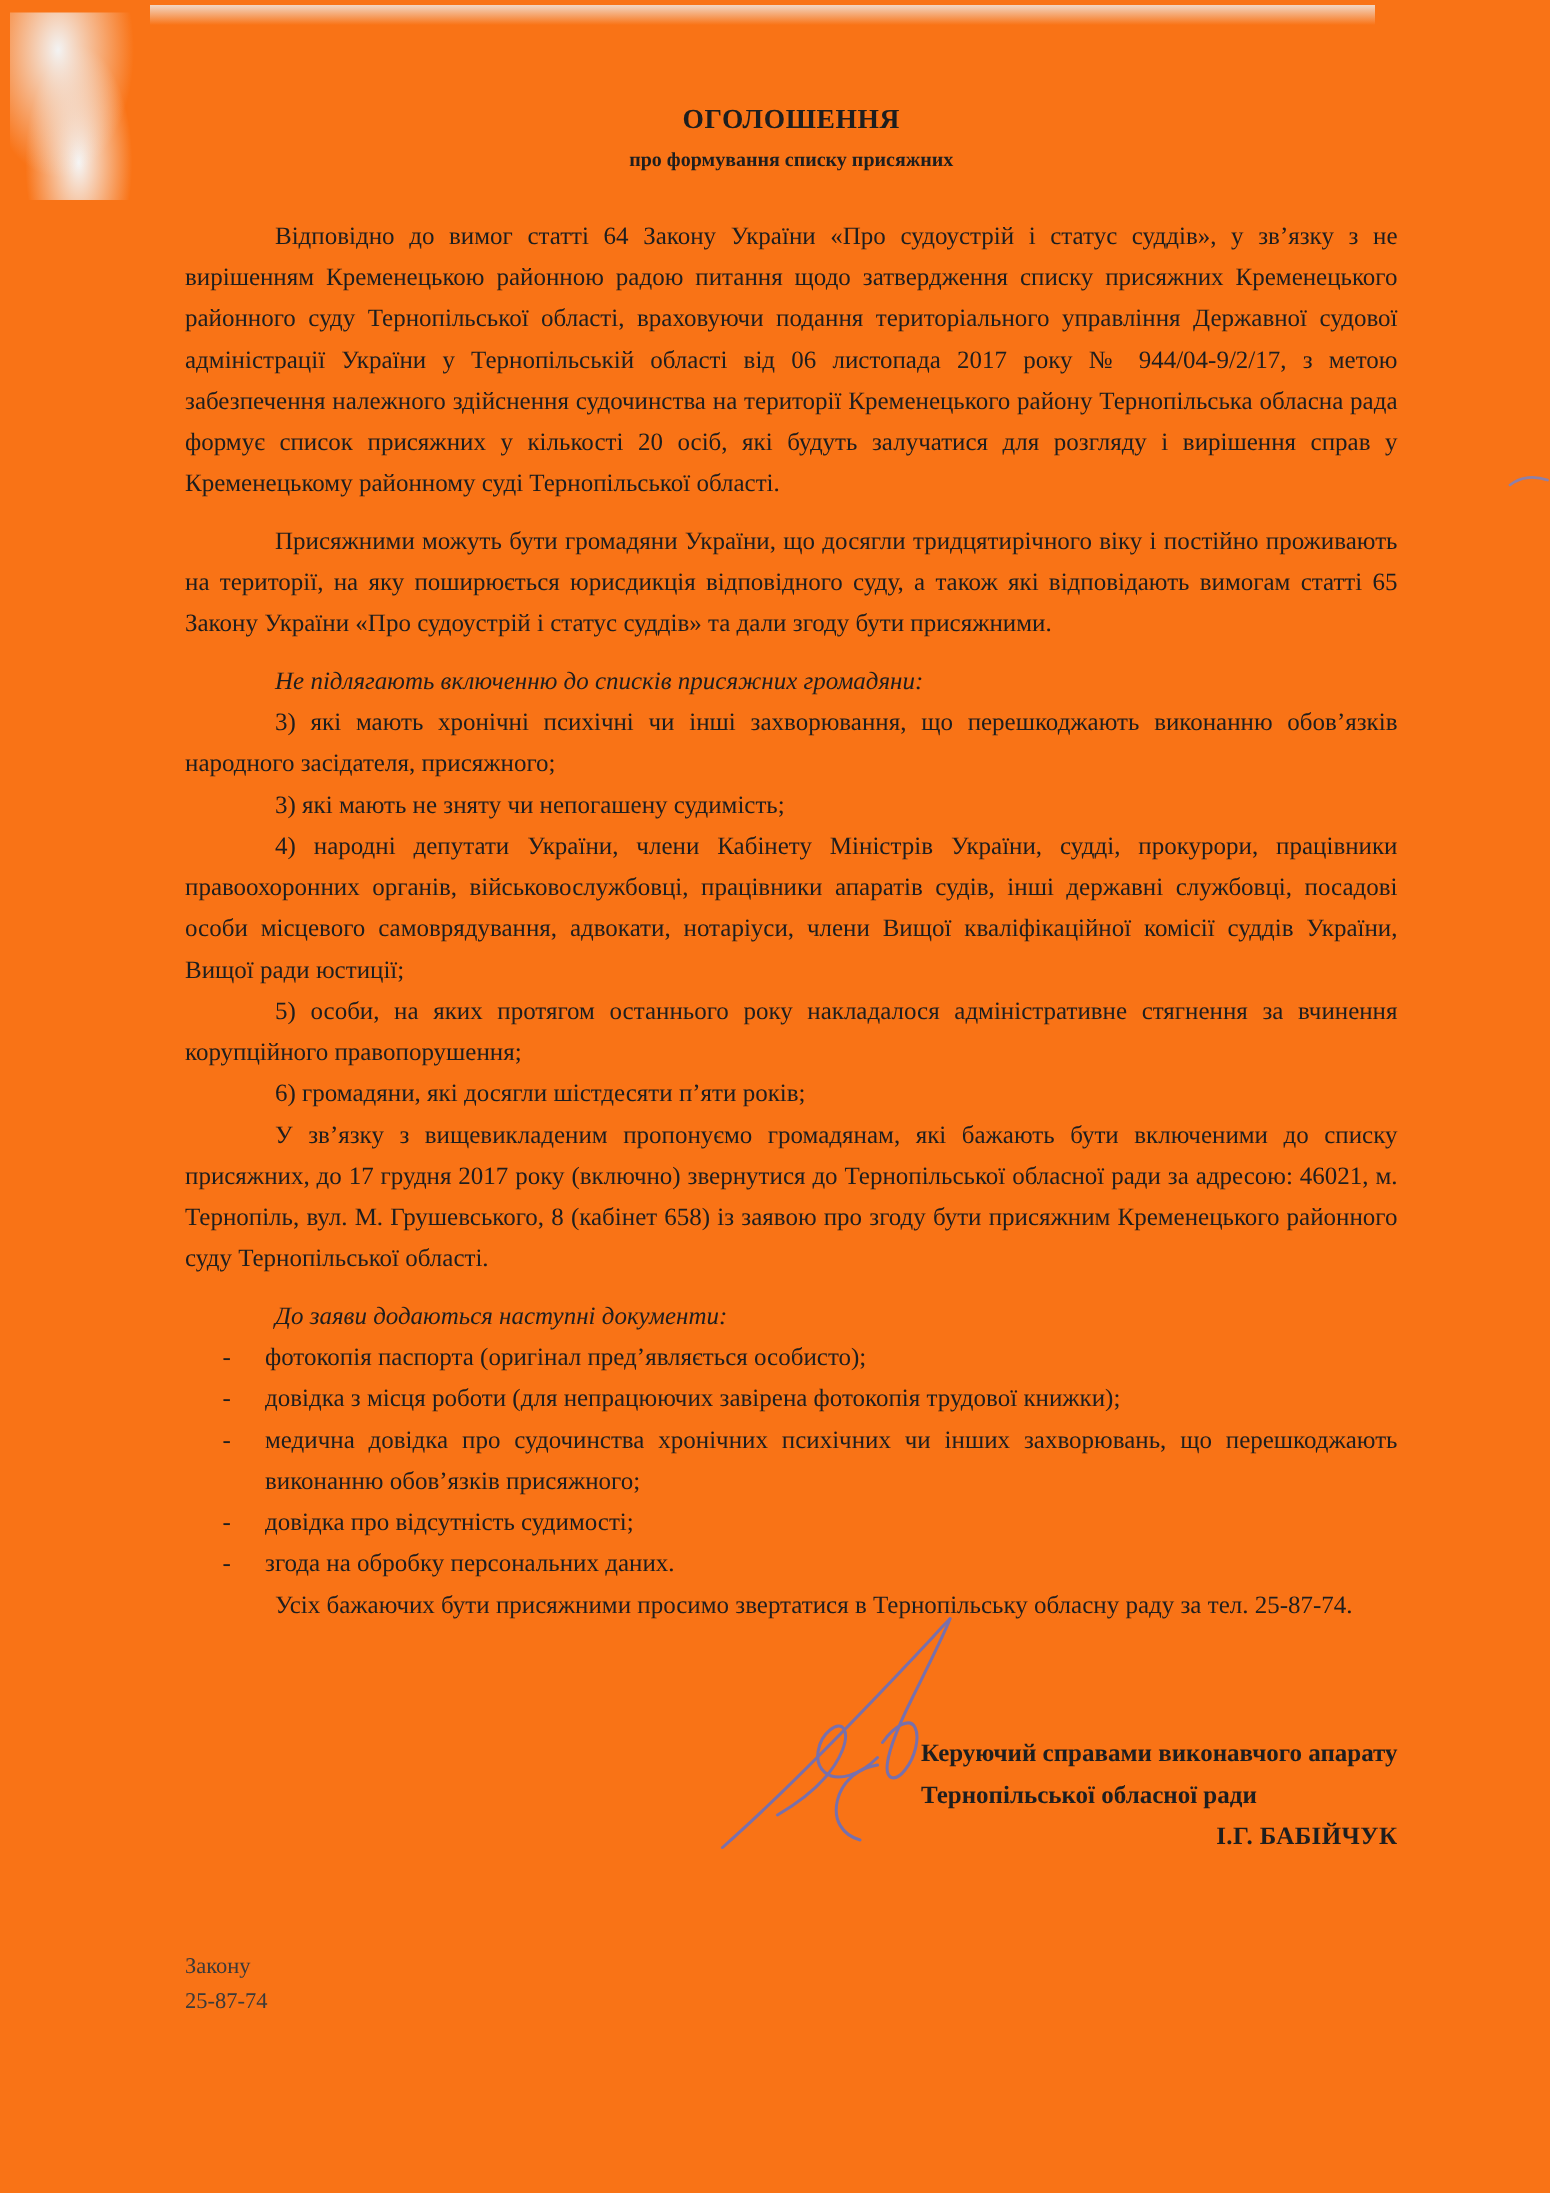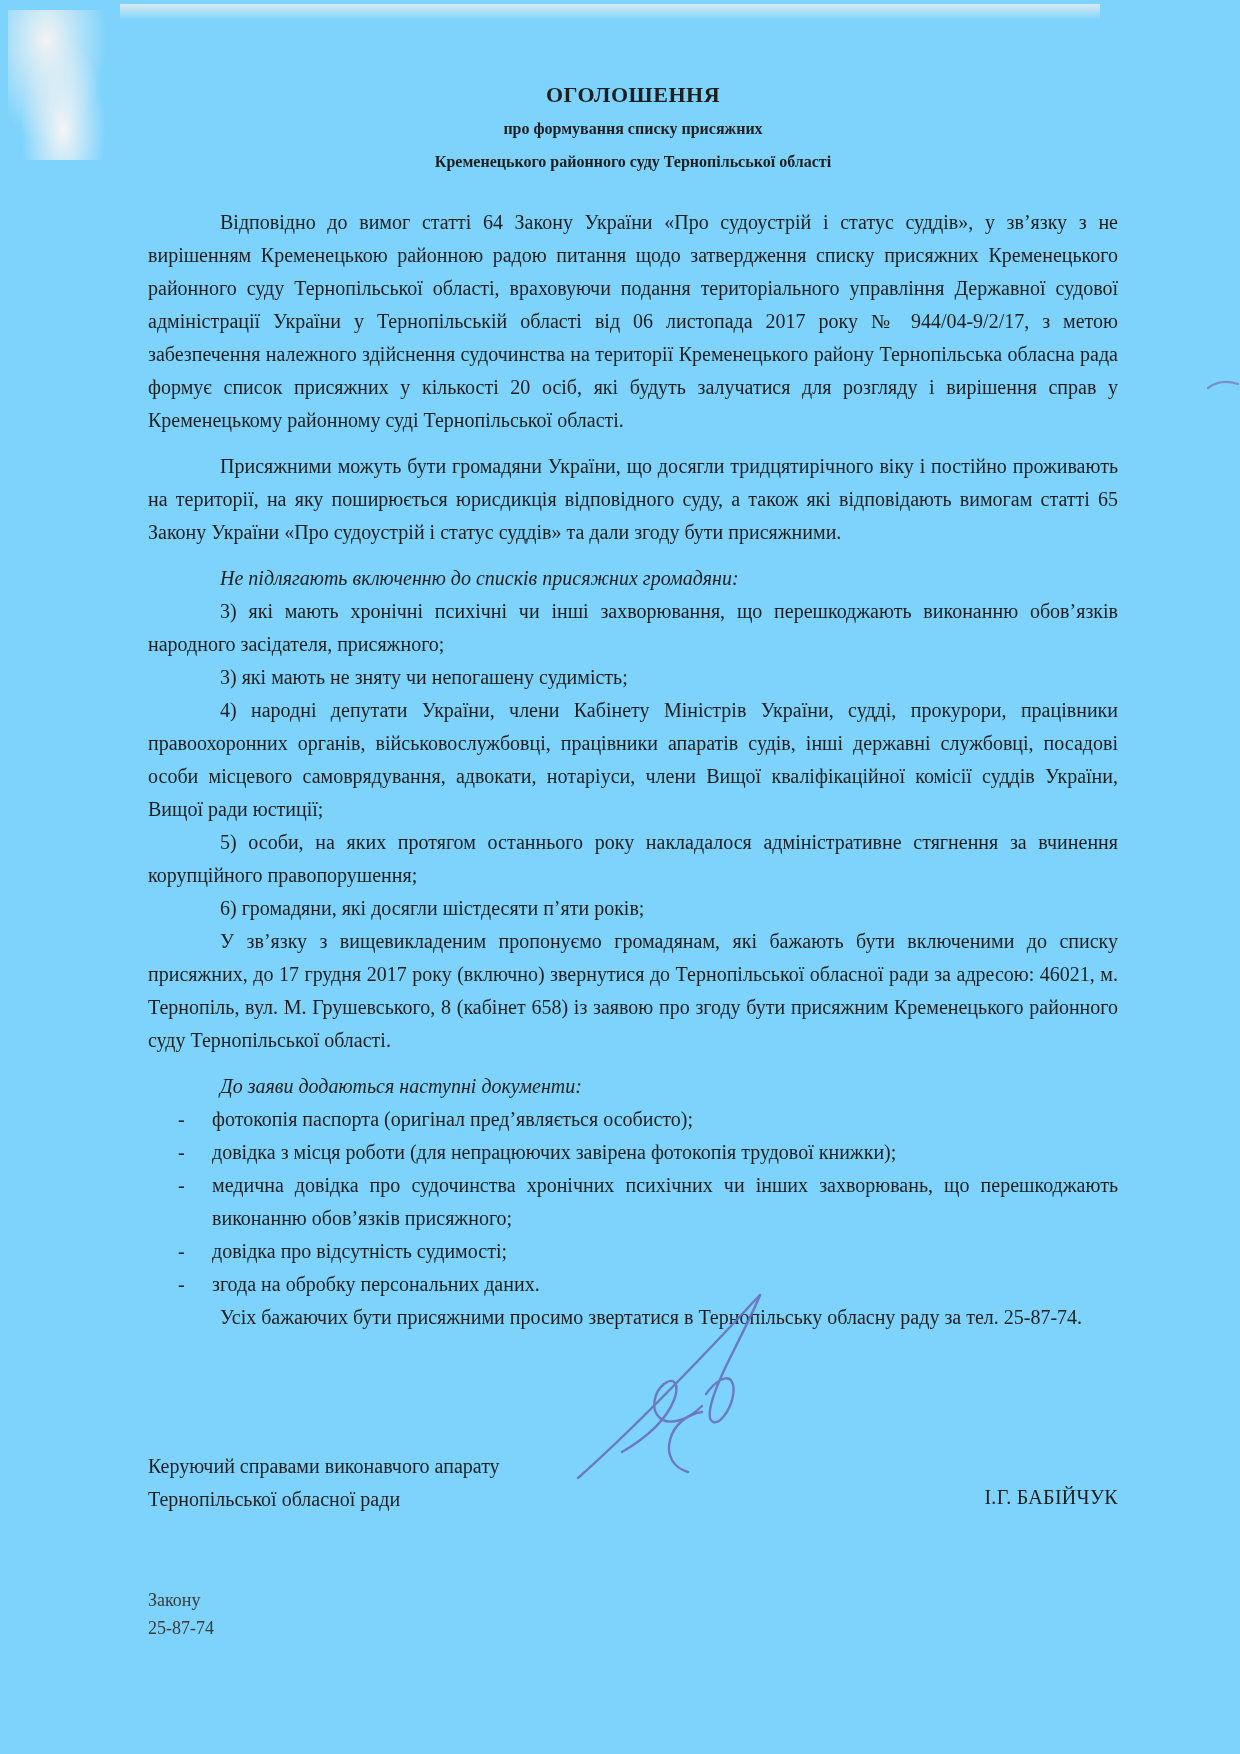--- a/index.html
+++ b/index.html
@@ -5,21 +5,21 @@
   html, body {
     margin: 0;
     padding: 0;
     background: #e9e9e9;
   }
   .page {
     position: relative;
     width: 1240px;
     height: 1754px;
     margin: 0 auto;
-    background: #7dd3fc;
+    background: #f97316;
     color: #1e1e1e;
     font-family: "Liberation Serif", "DejaVu Serif", serif;
     font-size: 20px;
     line-height: 33px;
     overflow: hidden;
     box-sizing: border-box;
     padding: 78px 122px 0 148px;
   }
   
   .scan-band {
@@ -72,22 +72,23 @@
     text-align: left;
   }
   .doc-item .doc-text {
     flex: 1 1 auto;
     text-align: justify;
   }
   .signature-block {
     display: flex;
     justify-content: space-between;
     align-items: flex-end;
-    margin-top: 116px;
-    font-weight: normal;
+    margin-top: 86px;
+    font-weight: bold;
+    flex-direction: column;
   }
   .signature-left { line-height: 33px; }
   .signature-name {
     padding-bottom: 2px;
     letter-spacing: .3px;
   }
   .footer-note {
     margin-top: 70px;
     font-size: 18px;
     line-height: 28px;
@@ -114,21 +115,20 @@
 <body>
 
 <div class="page">
 
   <div class="scan-band"></div>
   <div class="scan-smudge"></div>
 
   <div class="title-block">
     <div class="title-main">ОГОЛОШЕННЯ</div>
     <div class="title-sub">про формування списку присяжних</div>
-    <div class="title-sub">Кременецького районного суду Тернопільської області</div>
   </div>
 
   <p class="para">Відповідно до вимог статті 64 Закону України «Про судоустрій і статус суддів», у зв’язку з не вирішенням Кременецькою районною радою питання щодо затвердження списку присяжних Кременецького районного суду Тернопільської області, враховуючи подання територіального управління Державної судової адміністрації України у Тернопільській області від 06 листопада 2017 року № 944/04-9/2/17, з метою забезпечення належного здійснення судочинства на території Кременецького району Тернопільська обласна рада формує список присяжних у кількості 20 осіб, які будуть залучатися для розгляду і вирішення справ у Кременецькому районному суді Тернопільської області.</p>
 
   <p class="para">Присяжними можуть бути громадяни України, що досягли тридцятирічного віку і постійно проживають на території, на яку поширюється юрисдикція відповідного суду, а також які відповідають вимогам статті 65 Закону України «Про судоустрій і статус суддів» та дали згоду бути присяжними.</p>
 
   <p class="para tight gap-lg">Не підлягають включенню до списків присяжних громадяни:</p>
   <p class="para tight">3) які мають хронічні психічні чи інші захворювання, що перешкоджають виконанню обов’язків народного засідателя, присяжного;</p>
   <p class="para tight">3) які мають не зняту чи непогашену судимість;</p>
   <p class="para tight">4) народні депутати України, члени Кабінету Міністрів України, судді, прокурори, працівники правоохоронних органів, військовослужбовці, працівники апаратів судів, інші державні службовці, посадові особи місцевого самоврядування, адвокати, нотаріуси, члени Вищої кваліфікаційної комісії суддів України, Вищої ради юстиції;</p>

